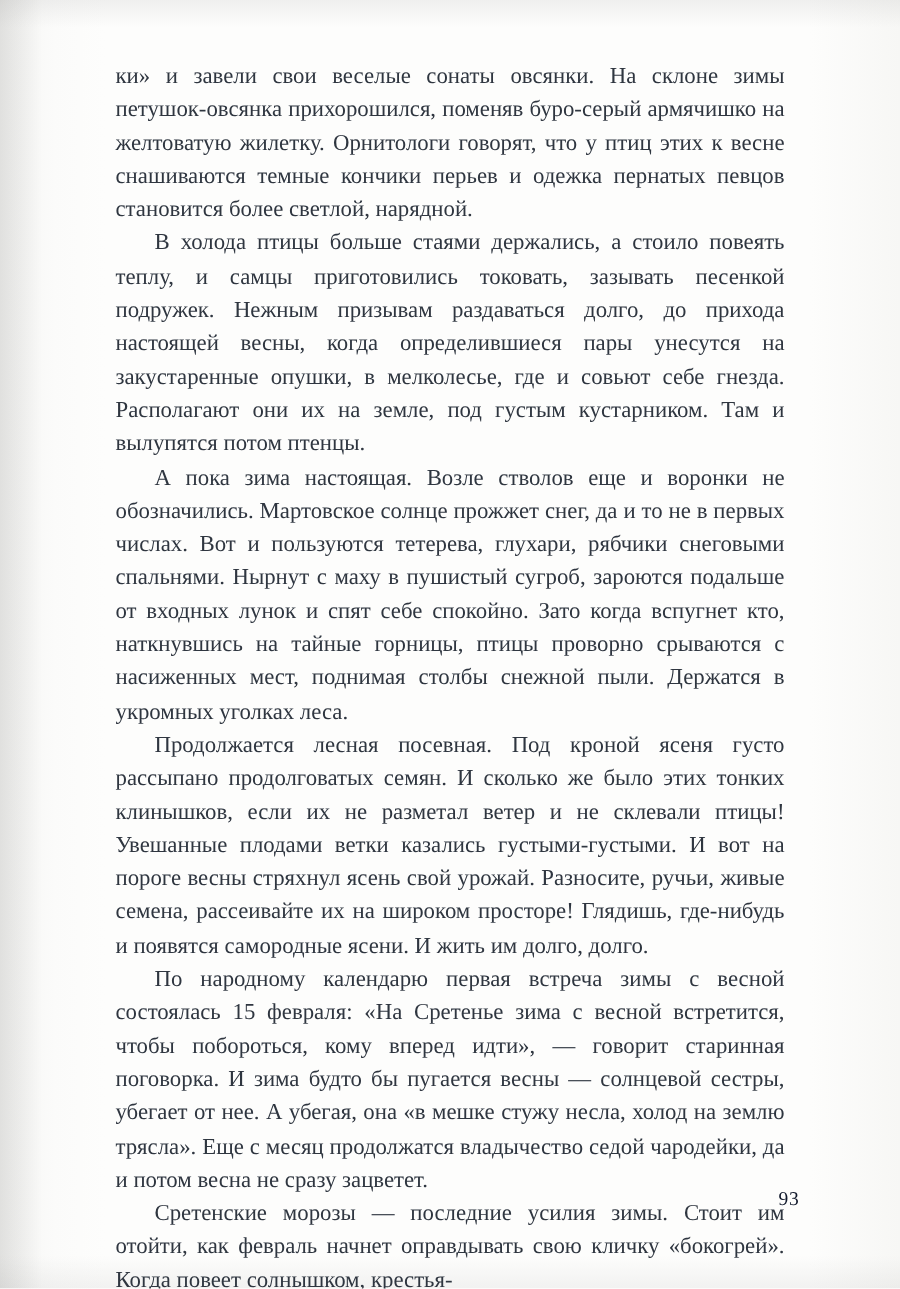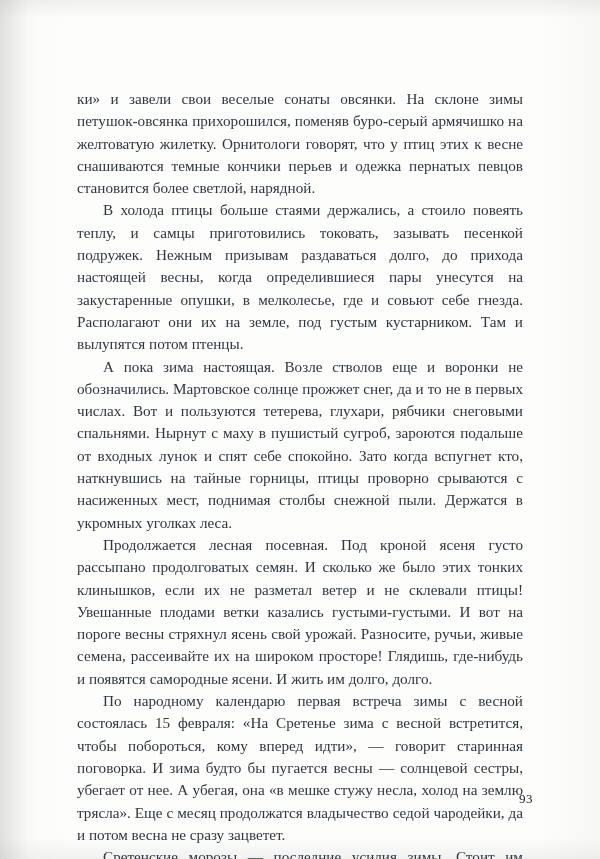--- a/index.html
+++ b/index.html
@@ -38,21 +38,20 @@
     text-justify: inter-word;
     -webkit-hyphens: manual;
     hyphens: manual;
   }
   .para {
     margin: 0 0 0 0;
     text-indent: 26px;
   }
   .para.first {
     text-indent: 0;
-    margin-top: 48px;
   }
   .page-number {
     position: absolute;
     right: 67px;
     bottom: 52px;
     font-size: 13px;
     color: #0f172a;
     letter-spacing: 0.5px;
   }
   .edge-shadow-left {

